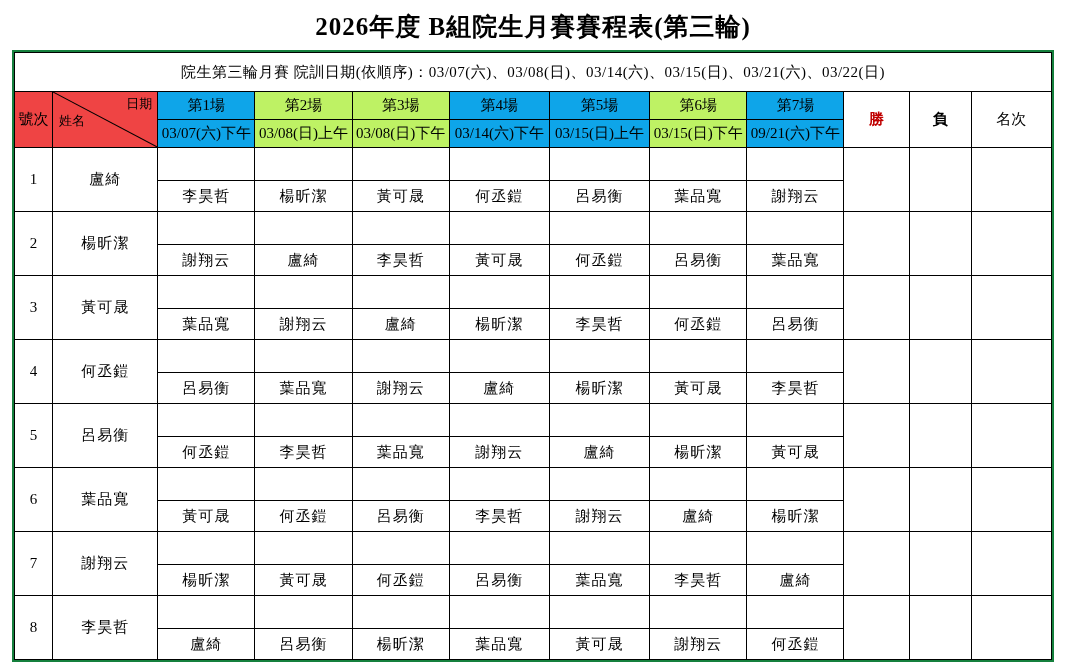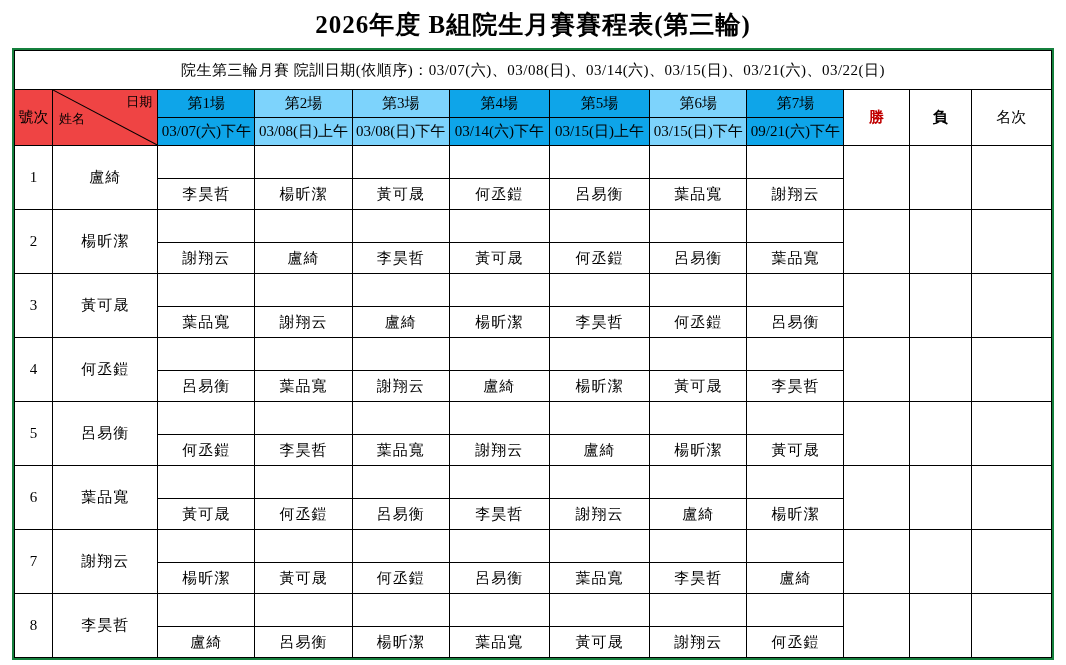--- a/index.html
+++ b/index.html
@@ -17,23 +17,24 @@
   .page {
     position: relative;
     width: 1066px;
     height: 665px;
   }
   .title {
     text-align: center;
     font-size: 25px;
     font-weight: bold;
     letter-spacing: 1px;
-    padding-top: 8px;
+    padding-top: 1px;
     padding-bottom: 7px;
     font-family: "Liberation Serif", "DejaVu Serif", serif;
+    margin-top: 9px;
   }
   .table-wrap {
     margin: 0 12px;
     border: 2px solid #15803d;
     box-sizing: border-box;
   }
   table.sched {
     border-collapse: collapse;
     width: 100%;
     table-layout: fixed;
@@ -57,21 +58,21 @@
   .hdr-venue td {
     height: 27px;
     font-size: 14.5px;
   }
   .hdr-date td {
     height: 27px;
     font-size: 12.5px;
     margin-left: 37px;
   }
   .c-purple { background: #0ea5e9; }
-  .c-orange { background: #7dd3fc; }
+  .c-orange { background: #bef264; }
 
   
   .corner {
     position: relative;
     padding: 0;
     background: #ef4444;
   }
   .corner .diag {
     position: absolute;
     left: 0; top: 0;

